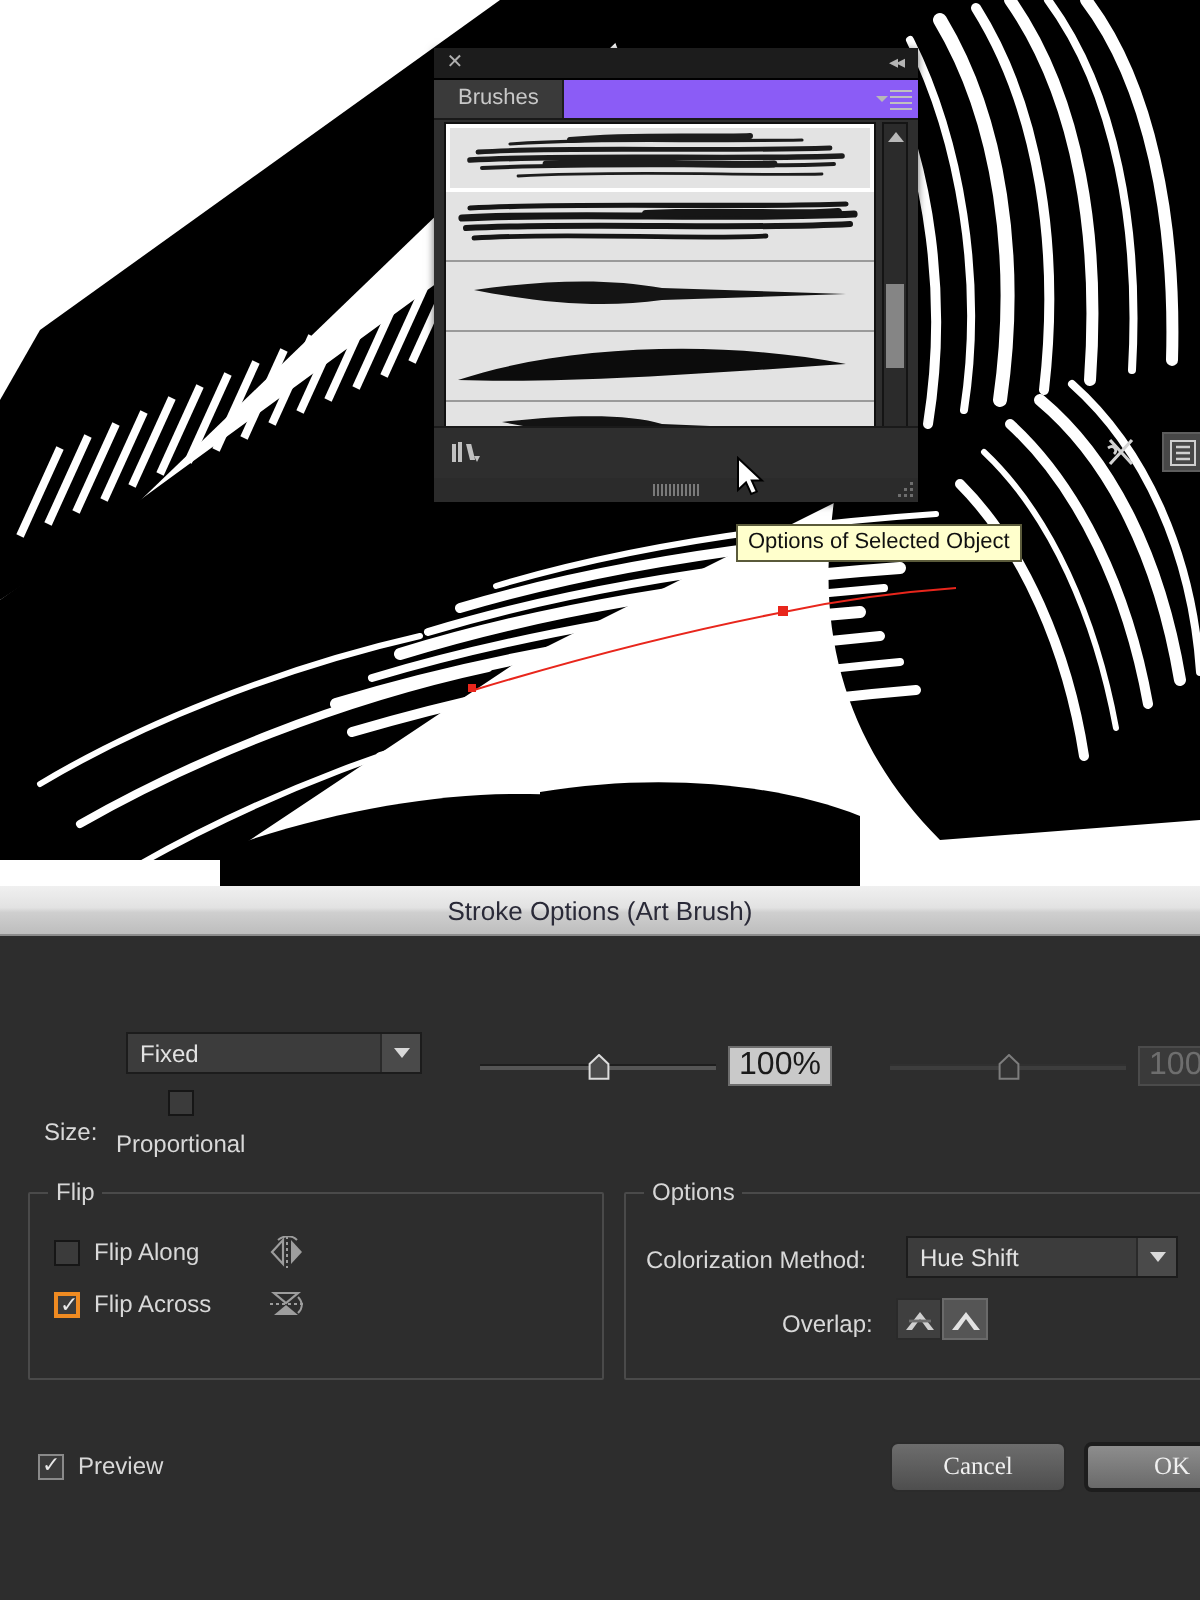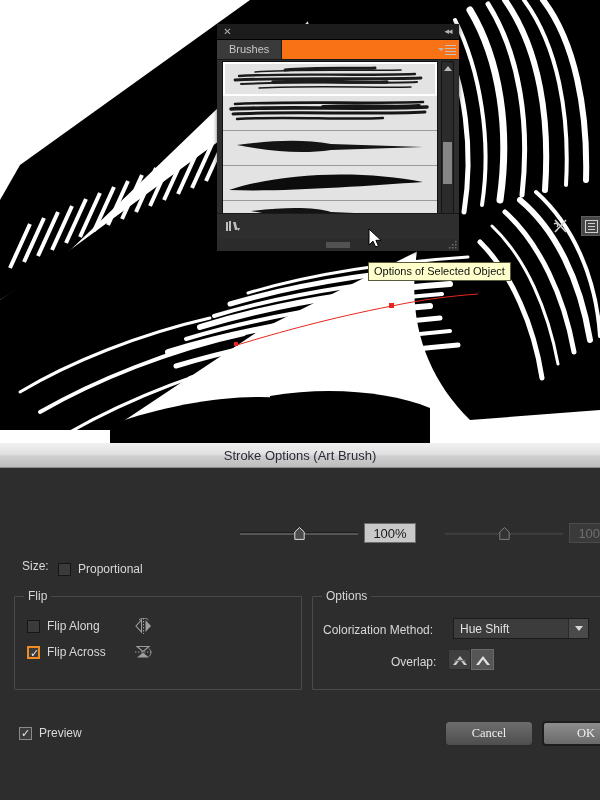--- a/index.html
+++ b/index.html
@@ -31,21 +31,21 @@
     position:absolute;left:5px;top:2px;width:11px;height:11px;
     color:#b0b0b0;font-size:10px;line-height:11px;text-align:center;
     cursor:default;
   }
   .panel-collapse{
     position:absolute;right:4px;top:2px;width:14px;height:11px;
     color:#b4b4b4;font-size:9px;line-height:11px;text-align:center;
     letter-spacing:-1px;
   }
   .panel-tabrow{
-    height:19px;background:#f97316;position:relative;
+    height:19px;background:#8b5cf6;position:relative;
     border-bottom:1px solid #191919;
   }
   .panel-tab{
     position:absolute;left:0;top:0;height:19px;padding:0 12px;
     background:#3a3a3a;color:#c8c8c8;font-size:11px;line-height:19px;
     border-right:1px solid #1d1d1d;
   }
   .panel-menu{
     position:absolute;right:3px;top:3px;width:18px;height:13px;
     display:flex;align-items:center;justify-content:flex-end;gap:1px;
@@ -151,21 +151,21 @@
     width:19px;height:19px;background:#4a4a4a;border-left:1px solid #2a2a2a;
     display:flex;align-items:center;justify-content:center;
   }
   .select-box .arrowbtn .caret{
     width:0;height:0;border-left:4px solid transparent;
     border-right:4px solid transparent;border-top:5px solid #d9d9d9;
   }
 
   .num-field{
     position:absolute;height:20px;background:#c9c9c9;border:1px solid #6d6d6d;
-    box-sizing:border-box;color:#1a1a1a;font-size:13px;
+    box-sizing:border-box;color:#1a1a1a;font-size:16px;
     display:flex;align-items:center;justify-content:center;
   }
   .num-field.disabled{background:#3a3a3a;border-color:#4b4b4b;color:#6e6e6e;}
 
   .slider{position:absolute;height:20px;}
   .slider .track{
     position:absolute;left:0;top:9px;width:100%;height:2px;background:#555;
     border-top:1px solid #1e1e1e;
   }
   .slider.disabled .track{background:#3d3d3d;border-top-color:#303030;}
@@ -431,40 +431,46 @@
 <div id="stroke-options-dialog">
 
   <div class="dlg-titlebar">
     <span>Stroke Options (Art Brush)</span>
   </div>
 
   <div class="dlg-body">
 
     <div style="position:absolute;left:22px;top:54px;margin-top:37px;" class="lbl">Size:</div>
 
+    <div class="select-box" style="left:63px;top:48px;width:148px;">
+      <span class="val">Fixed</span>
+      <span class="arrowbtn">
+          <span class="caret"></span>
+        </span>
+    </div>
 
     <div class="slider" style="left:240px;top:55px;width:118px;">
       <div class="track"></div>
       <svg class="thumb" style="left:59px;" viewBox="0 0 11 13">
         <path d="M5.5,0.5 L10.2,5 L10.2,12.4 L0.8,12.4 L0.8,5 Z" fill="#4b4b4b" stroke="#dcdcdc" stroke-width="1"></path>
       </svg>
     </div>
 
     <div class="num-field" style="left:364px;top:55px;width:52px;">100%</div>
 
     <div class="slider disabled" style="left:445px;top:55px;width:118px;">
       <div class="track"></div>
       <svg class="thumb" style="left:59px;" viewBox="0 0 11 13">
         <path d="M5.5,0.5 L10.2,5 L10.2,12.4 L0.8,12.4 L0.8,5 Z" fill="#333" stroke="#7d7d7d" stroke-width="1"></path>
       </svg>
     </div>
 
     <div class="num-field disabled" style="left:569px;top:55px;width:52px;">100%</div>
 
-    <div class="checkrow" style="left:58px;top:94px;">
+    <div class="checkrow" style="left:58px;top:77px;flex-direction:column;">
       <span class="cbox"></span>
       <span class="lbl">Proportional</span>
     </div>
 
     <div class="group-box" style="left:14px;top:128px;width:286px;height:92px;">
       <span class="group-legend">Flip</span>
 
       <div class="checkrow" style="left:12px;top:22px;">
         <span class="cbox"></span>
         <span class="lbl">Flip Along</span>

